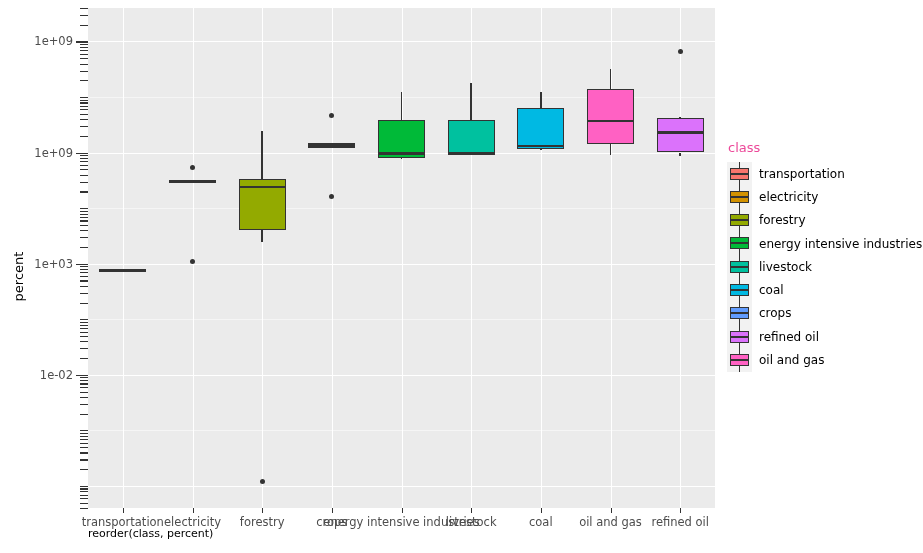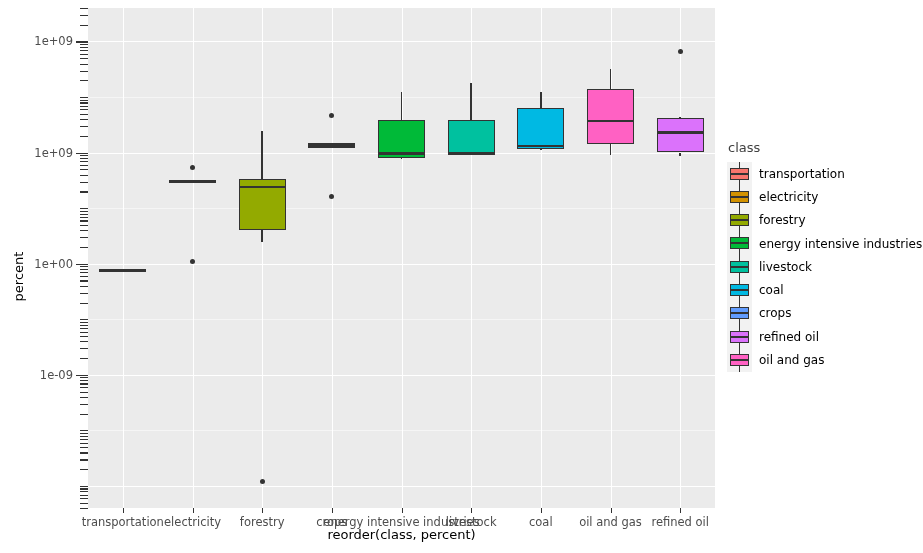--- a/index.html
+++ b/index.html
@@ -38,22 +38,21 @@
     font-size: 13px;
     color: #000000;
   }
 
   
   .xlab {
     position: absolute;
     left: 88px;
     width: 627px;
     top: 527px;
-    text-align: center;
-    font-size: 13px;
+    font-size: 11px;
     color: #000000;
   }
 
   
   #panel {
     position: absolute;
     left: 88px;
     top: 8px;
     width: 627px;
     height: 500px;
@@ -147,21 +146,21 @@
 
   
   #legend {
     position: absolute;
     left: 727px;
     top: 140px;
     width: 190px;
   }
   .legend-title {
     font-size: 13px;
-    color: #404040;
+    color: #ec4899;
     margin-bottom: 7px;
     margin-left: 1px;
   }
   .legend-item {
     display: flex;
     align-items: center;
     height: 23.3px;
   }
   .legend-key {
     position: relative;
@@ -346,22 +345,22 @@
       <div class="ytick minor" style="top: 435.7px;"></div>
       <div class="ytick minor" style="top: 432.9px;"></div>
       <div class="ytick minor" style="top: 508px;"></div>
       <div class="ytick minor" style="top: 502.6px;"></div>
       <div class="ytick minor" style="top: 498.2px;"></div>
       <div class="ytick minor" style="top: 494.5px;"></div>
       <div class="ytick minor" style="top: 491.3px;"></div>
       <div class="ytick minor" style="top: 488.4px;"></div>
       <div class="ytick-label" style="top: 41.4px;">1e+09</div>
       <div class="ytick-label" style="top: 152.6px;">1e+09</div>
-      <div class="ytick-label" style="top: 263.7px;">1e+00</div>
-      <div class="ytick-label" style="top: 374.8px;">1e-09</div>
+      <div class="ytick-label" style="top: 263.7px;">1e+03</div>
+      <div class="ytick-label" style="top: 374.8px;">1e-02</div>
       <div class="xtick" style="left: 122.8px;"></div>
       <div class="xtick-label" style="left: 122.8px;">transportation</div>
       <div class="xtick" style="left: 192.5px;"></div>
       <div class="xtick-label" style="left: 192.5px;">electricity</div>
       <div class="xtick" style="left: 262.2px;"></div>
       <div class="xtick-label" style="left: 262.2px;">forestry</div>
       <div class="xtick" style="left: 331.8px;"></div>
       <div class="xtick-label" style="left: 331.8px;">crops</div>
       <div class="xtick" style="left: 401.5px;"></div>
       <div class="xtick-label" style="left: 401.5px;">energy intensive industries</div>

